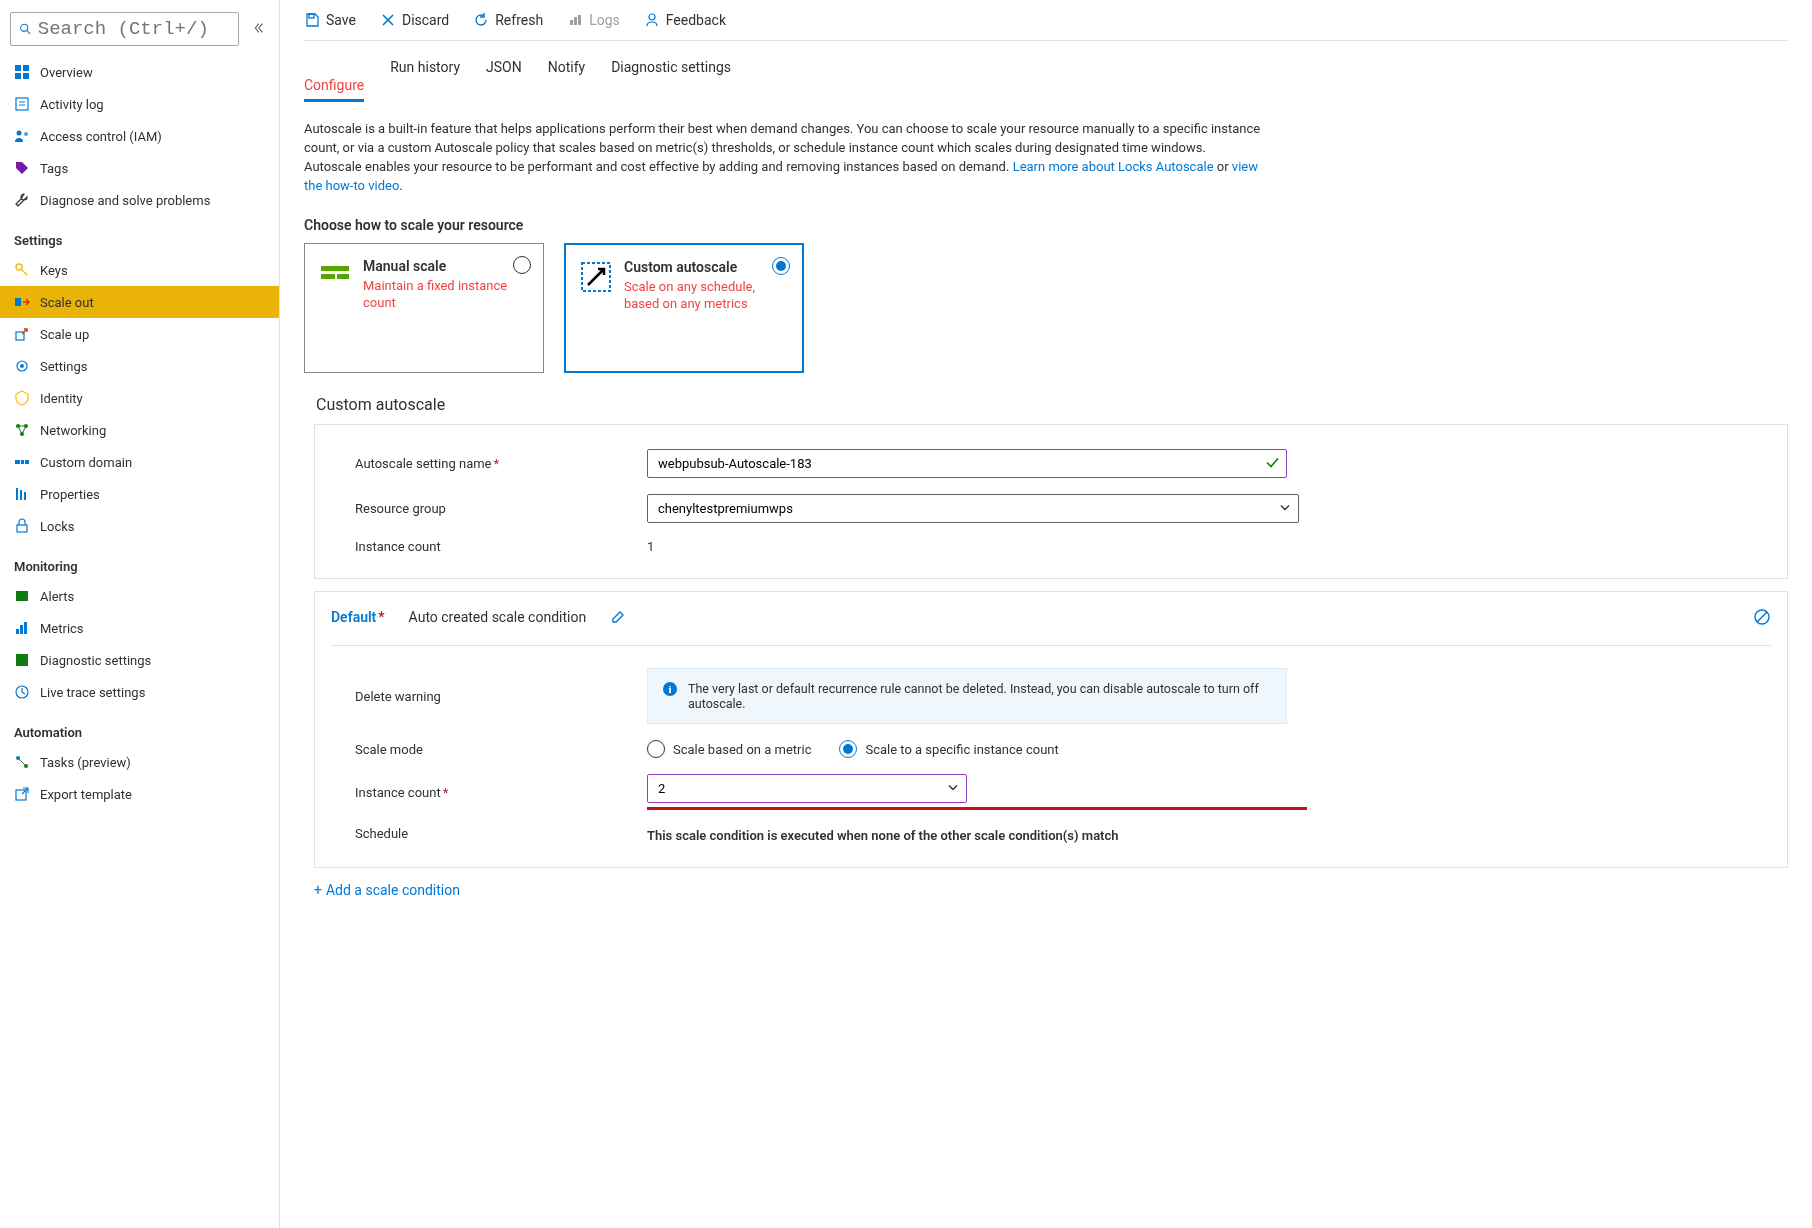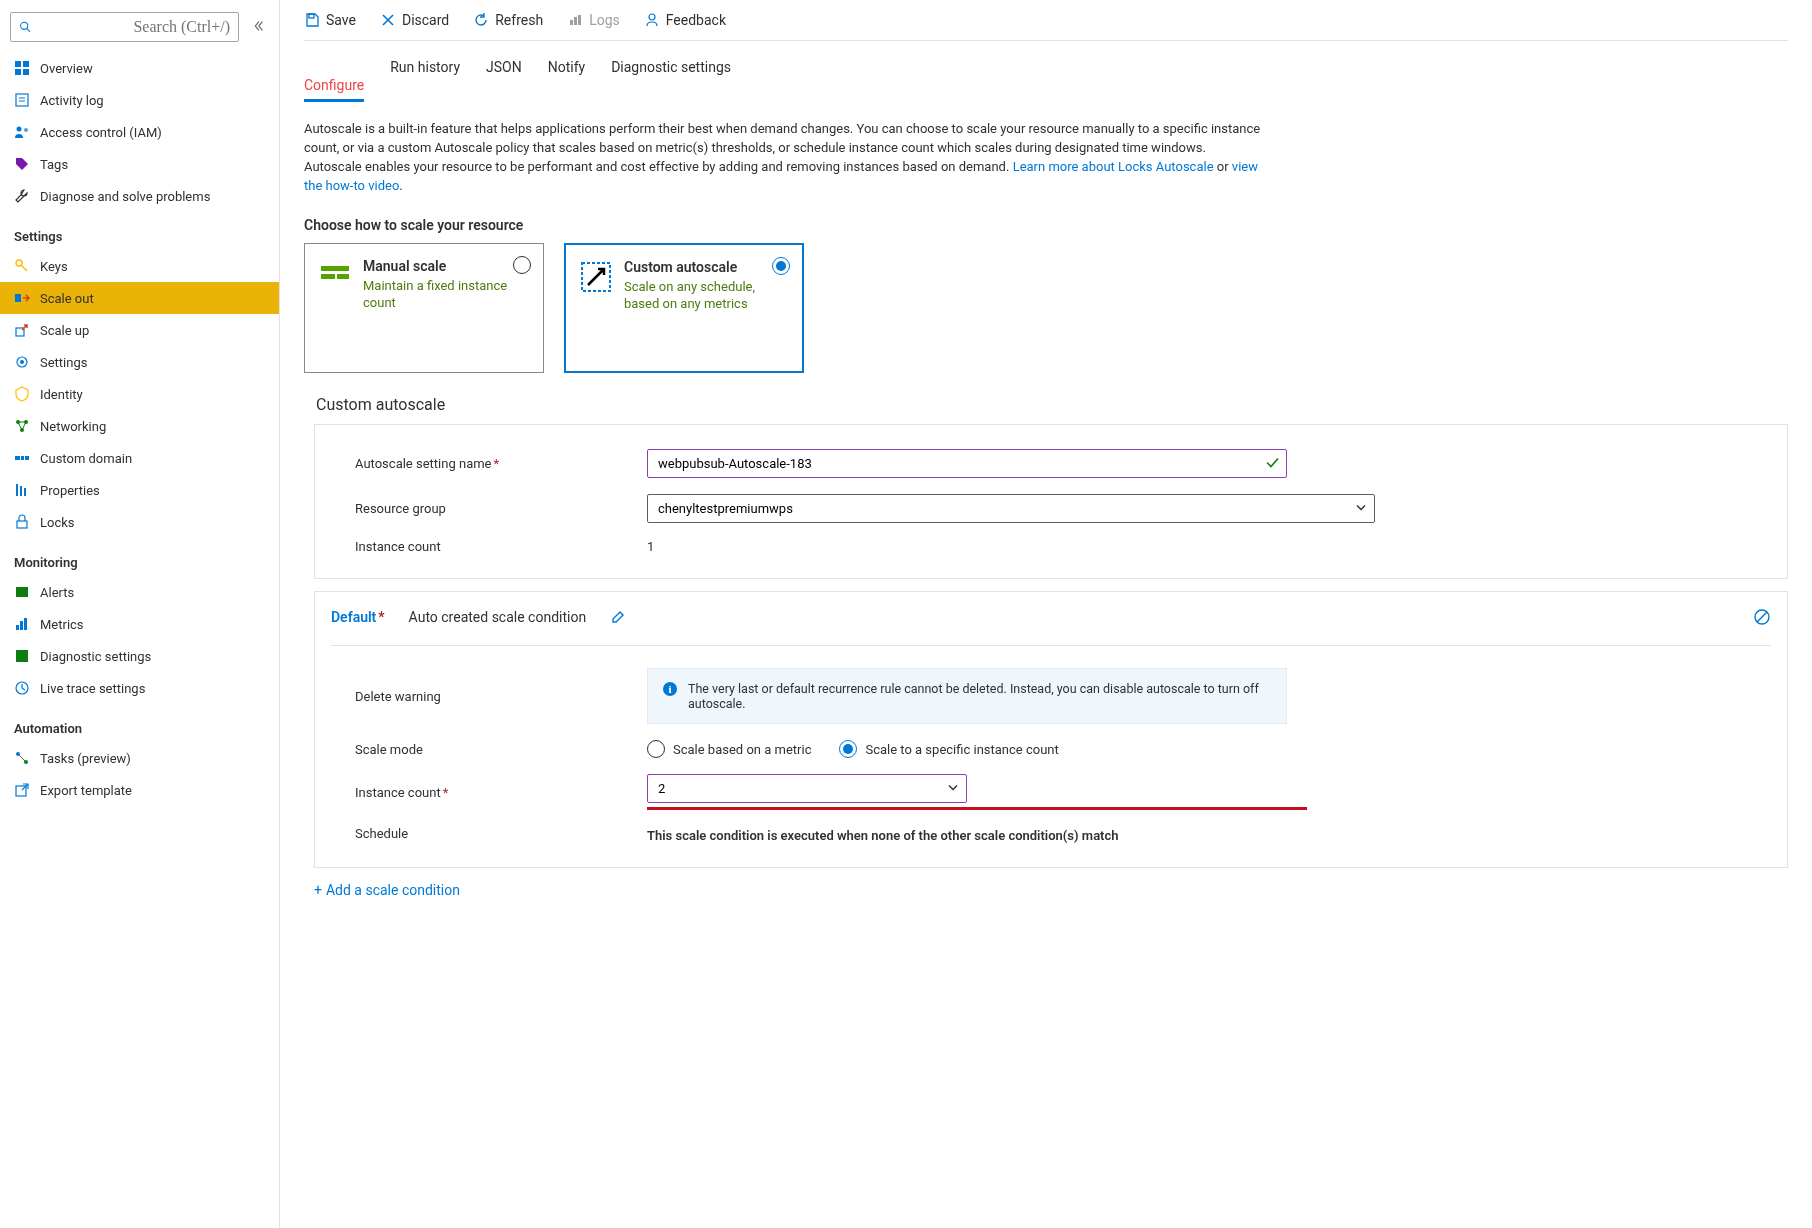--- a/index.html
+++ b/index.html
@@ -21,21 +21,21 @@
 }
 .search-row { display: flex; align-items: center; padding: 4px 10px 10px 10px; gap: 8px; }
 .search-box {
   flex: 1;
   display: flex; align-items: center;
   border: 1px solid #a7a7a7; border-radius: 2px;
   padding: 5px 8px;
   color: #605e5c;
 }
 .search-box svg { margin-right: 6px; }
-.search-box input { border: none; outline: none; width: 100%; font-size: 16px; font-family: Liberation Serif, serif; text-align: right; }
+.search-box input { border: none; outline: none; width: 100%; font-size: 19px; font-family: Liberation Mono, monospace; }
 .collapse-btn { color: #605e5c; cursor: pointer; padding: 4px; }
 .nav-item {
   display: flex; align-items: center;
   padding: 8px 14px;
   cursor: pointer;
   gap: 10px;
 }
 .nav-item.selected { background: #eab308; }
 .nav-item .icon { width: 16px; height: 16px; flex-shrink: 0; display: flex; align-items: center; justify-content: center; }
 .nav-section {
@@ -93,21 +93,21 @@
   width: 18px; height: 18px;
   border: 1px solid #323130; border-radius: 50%;
   display: flex; align-items: center; justify-content: center;
 }
 .card.selected .radio { border-color: #0078d4; }
 .card.selected .radio::after {
   content: ""; width: 10px; height: 10px; background: #0078d4; border-radius: 50%;
 }
 .card-icon { width: 32px; height: 32px; flex-shrink: 0; margin-top: 2px; }
 .card-title { font-weight: 600; margin-bottom: 4px; font-size: 14px; }
-.card-sub { color: #4d7c0f; font-size: 13px; line-height: 1.3; }
+.card-sub { color: #ef4444; font-size: 13px; line-height: 1.3; }
 .subhead { font-size: 16px; padding: 22px 0 10px 12px; color: #323130; }
 .panel {
   border: 1px solid #e1e1e1;
   padding: 16px;
   margin-left: 10px;
   margin-right: 0;
 }
 .form-row {
   display: flex; align-items: center;
   padding: 8px 0;
@@ -122,21 +122,21 @@
   border-radius: 2px;
   font-size: 13px; font-family: inherit;
   position: relative;
 }
 .text-input.purple { border-color: #8f3db8; }
 .input-wrap { position: relative; display: inline-block; }
 .input-wrap .check {
   position: absolute; right: 8px; top: 50%; transform: translateY(-50%);
   color: #107c10;
 }
-.select-wrap { position: relative; display: inline-block; width: 728px; }
+.select-wrap { position: relative; display: inline-block; width: 652px; }
 .select-wrap input { width: 100%; border: 1px solid #605e5c; padding: 6px 28px 6px 10px; font-size: 13px; font-family: inherit; border-radius: 2px; }
 .select-wrap .chev { position: absolute; right: 8px; top: 50%; transform: translateY(-50%); }
 .static-val { font-size: 13px; }
 .panel2 {
   border: 1px solid #e1e1e1;
   margin-left: 10px; margin-top: 12px;
   padding: 16px;
 }
 .panel2 .head-row {
   display: flex; align-items: center; justify-content: space-between;

